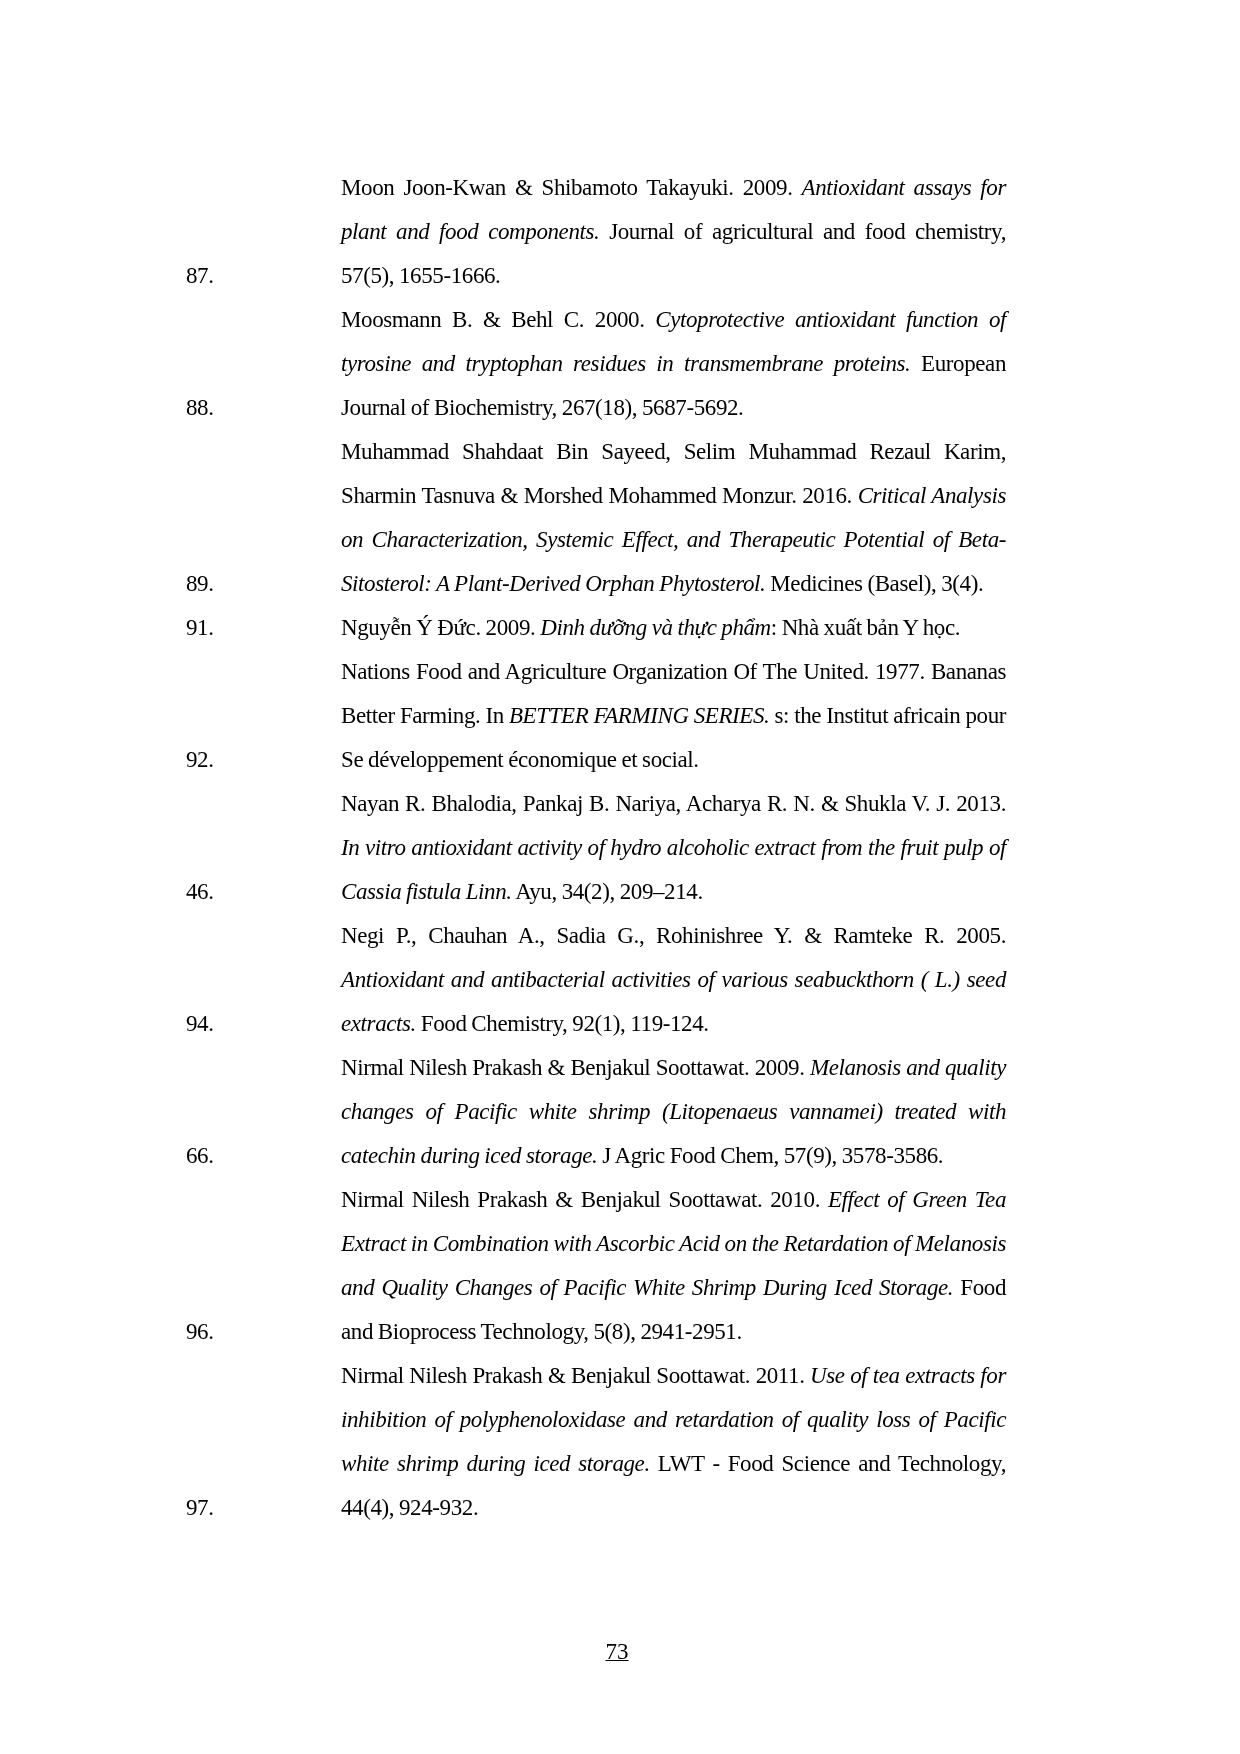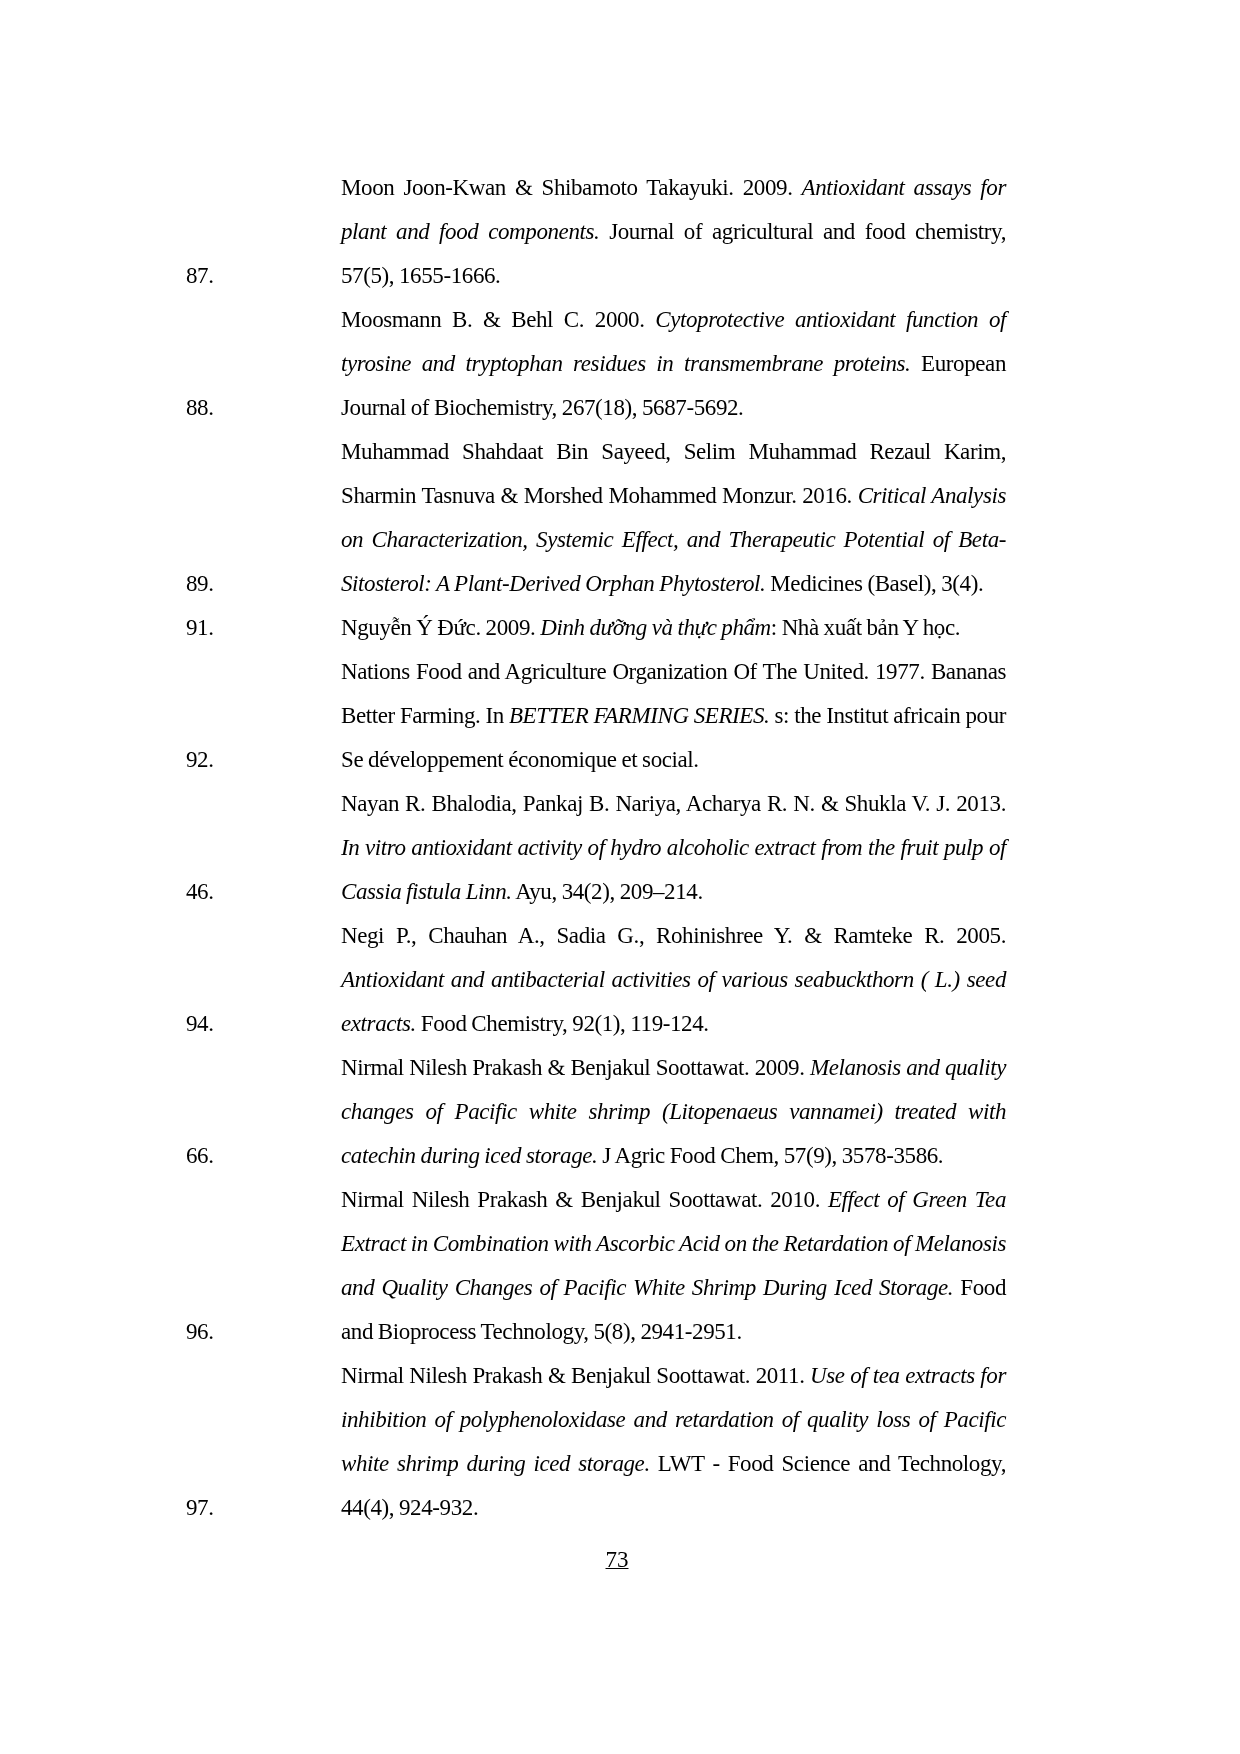--- a/index.html
+++ b/index.html
@@ -49,21 +49,21 @@
     text-align: justify;
     text-align-last: left;
     word-spacing: -0.5px;
     margin-left: 40px;
   }
   .it {
     font-style: italic;
   }
   .page-footer {
     position: absolute;
-    top: 1546px;
+    top: 1638px;
     left: 0;
     width: 1234px;
     text-align: center;
     text-decoration: underline;
   }
   .page-footer span {
     font-size: 23px;
     line-height: 28px;
   }
 </style>

